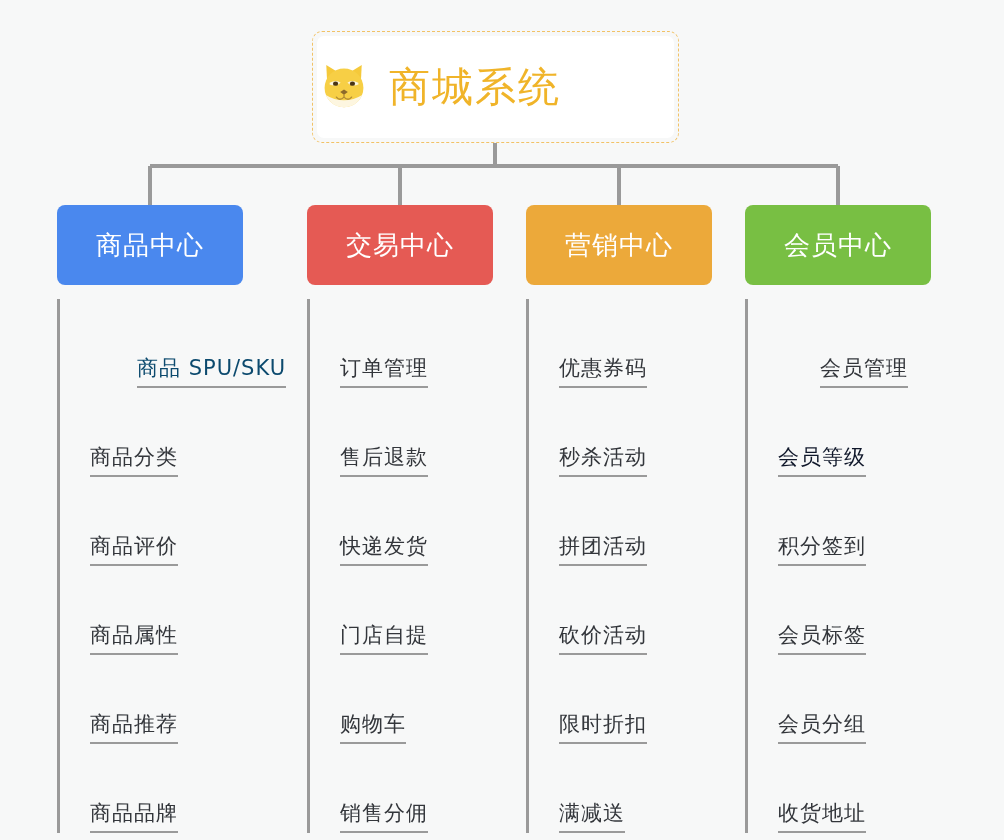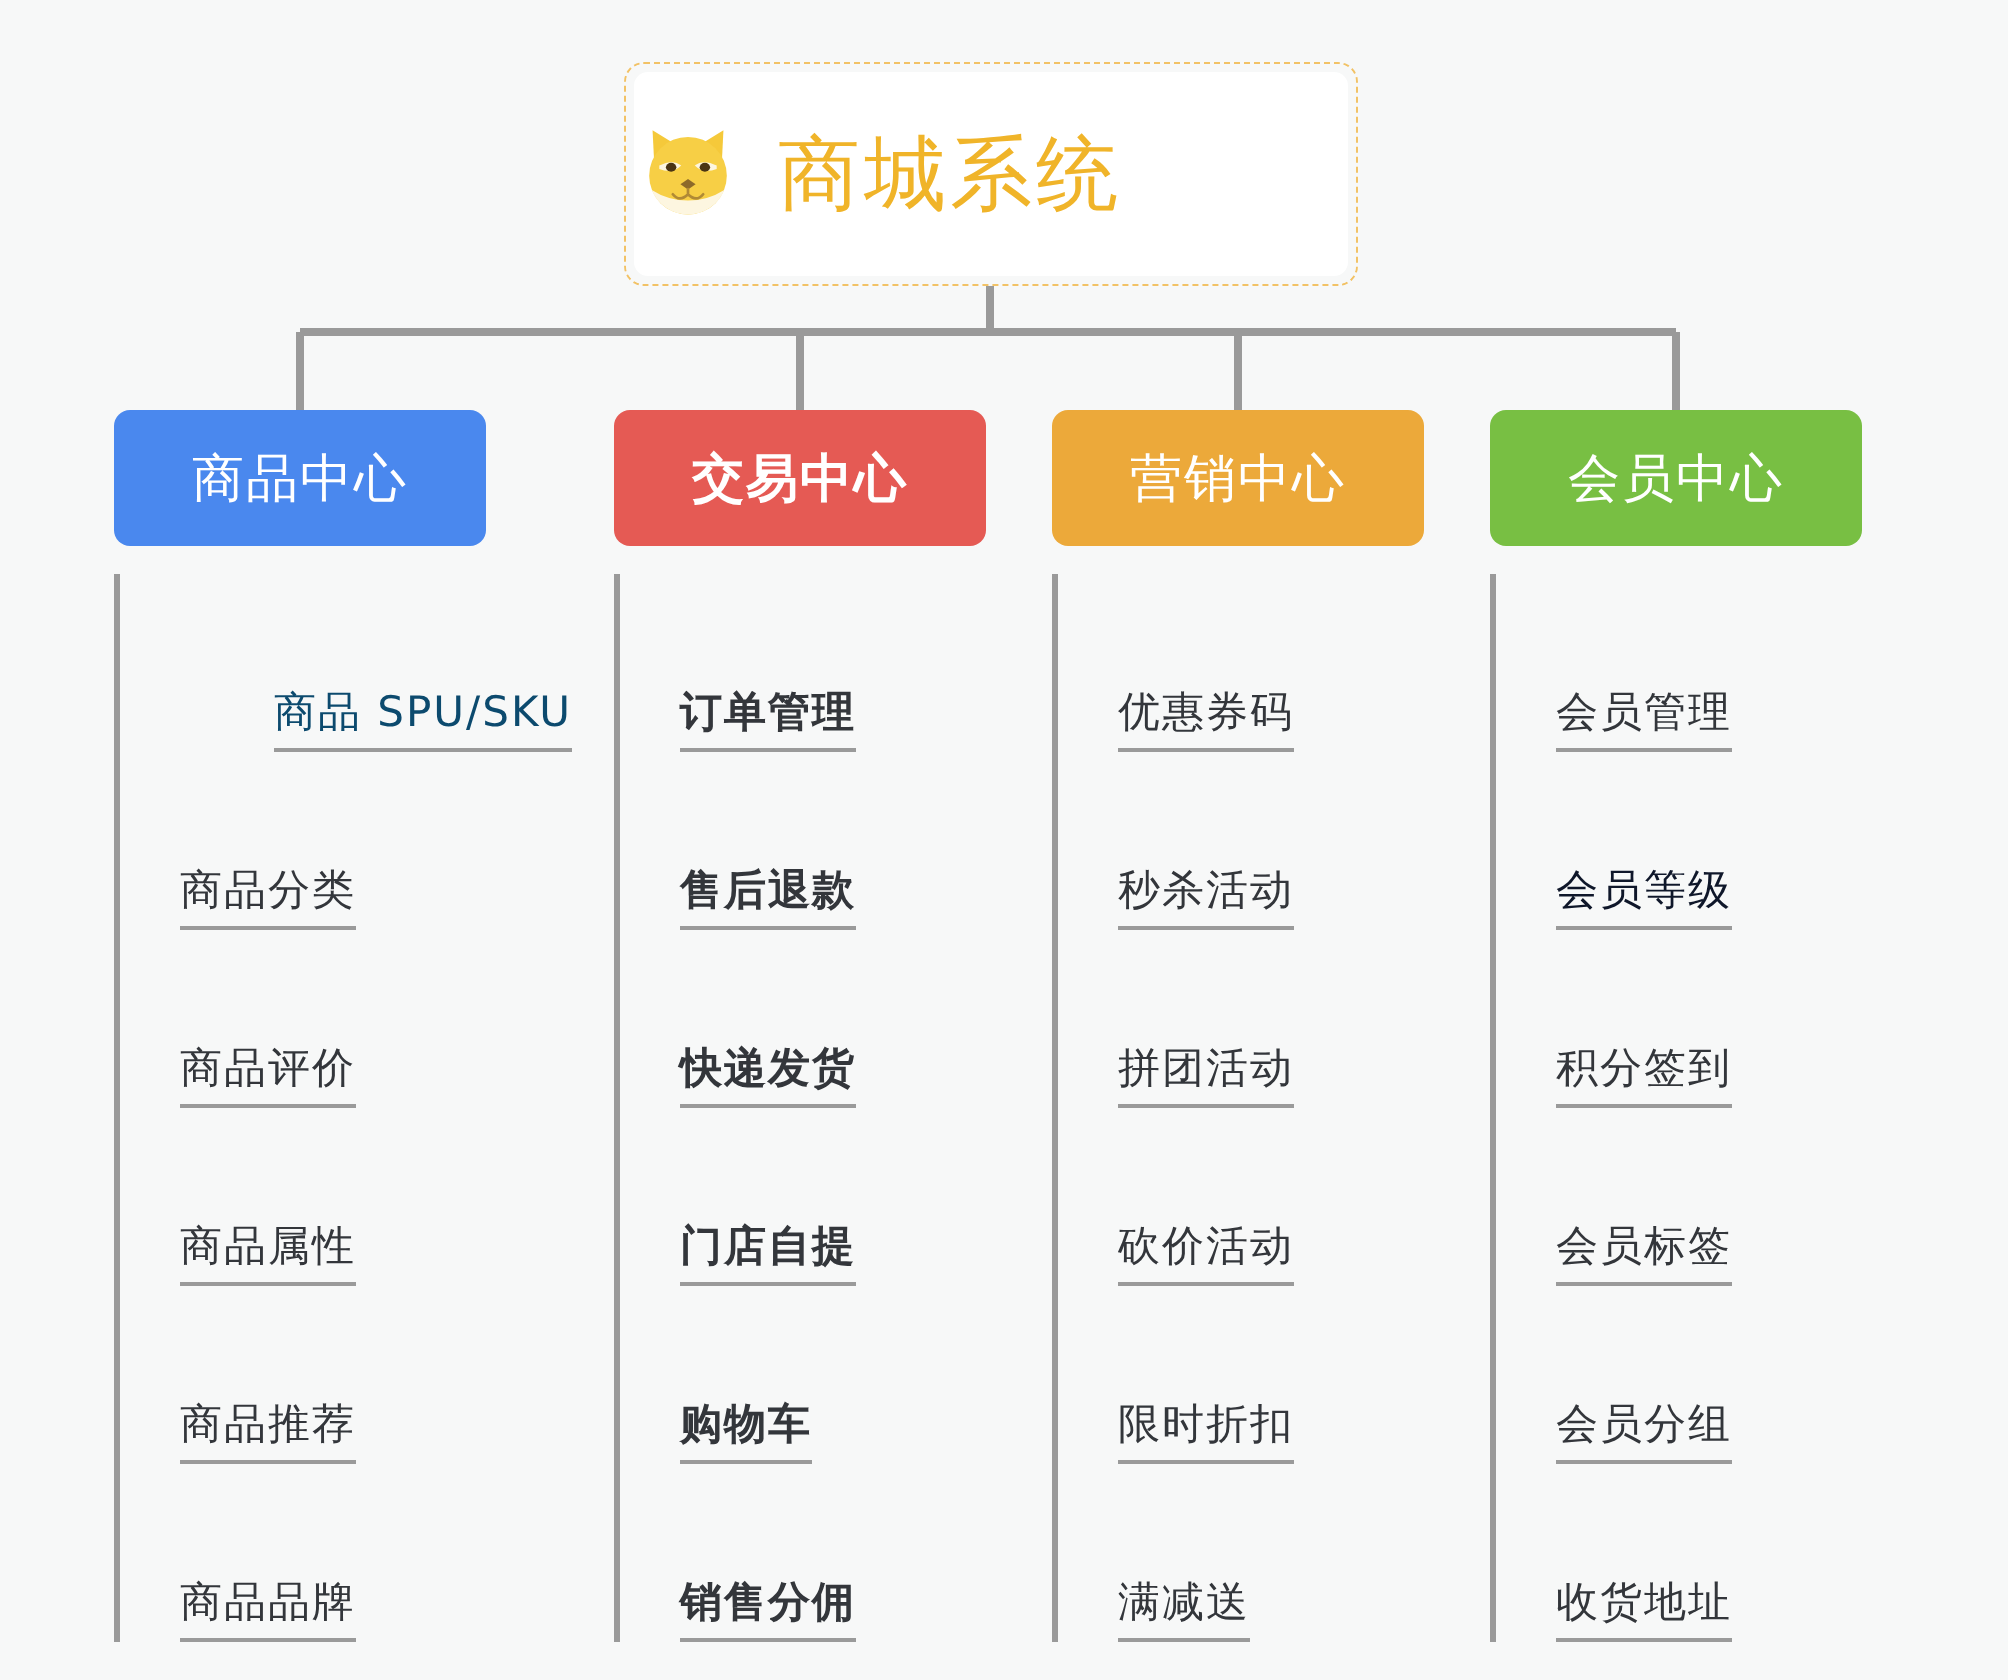--- a/index.html
+++ b/index.html
@@ -61,26 +61,26 @@
   
   .columns {
     position: absolute;
     left: 0;
     top: 205px;
     width: 1004px;
     display: flex;
   }
   .col { position: relative; }
   .col-0 { margin-left: 57px; width: 186px; }
-  .col-1 { margin-left: 64px; width: 186px; font-weight: bold; }
+  .col-1 { margin-left: 64px; width: 186px; }
   .col-2 { margin-left: 33px; width: 186px; }
   .col-3 { margin-left: 33px; width: 186px; }
 
   .cat-box {
-    height: 68px;
+    height: 80px;
     border-radius: 8px;
     display: flex;
     align-items: center;
     justify-content: center;
     color: #ffffff;
     font-size: 26px;
     letter-spacing: 1px;
     user-select: none;
   }
   .cat-box.w0 { width: 186px; }
@@ -231,21 +231,21 @@
         <div class="leaf-item">
             <span class="leaf-label" style="color: rgb(51, 54, 59); border-bottom-color: rgb(154, 154, 154);">满减送</span>
           </div>
       </div>
     </div>
 
     <div class="col col-3">
       <div class="cat-box w3" style="background:#78bf43">会员中心</div>
       <div class="leaf-list" style="border-left-color: rgb(154, 154, 154);">
         <div class="leaf-item">
-            <span class="leaf-label" style="color: rgb(51, 54, 59); border-bottom-color: rgb(154, 154, 154);">会员管理</span>
+            <span class="leaf-label" style="color: rgb(51, 54, 59); border-bottom-color: rgb(154, 154, 154); margin-left: 42px;">会员管理</span>
           </div>
         <div class="leaf-item">
             <span class="leaf-label" style="color: #0f172a; border-bottom-color: rgb(154, 154, 154);">会员等级</span>
           </div>
         <div class="leaf-item">
             <span class="leaf-label" style="color: rgb(51, 54, 59); border-bottom-color: rgb(154, 154, 154);">积分签到</span>
           </div>
         <div class="leaf-item">
             <span class="leaf-label" style="color: rgb(51, 54, 59); border-bottom-color: rgb(154, 154, 154);">会员标签</span>
           </div>

